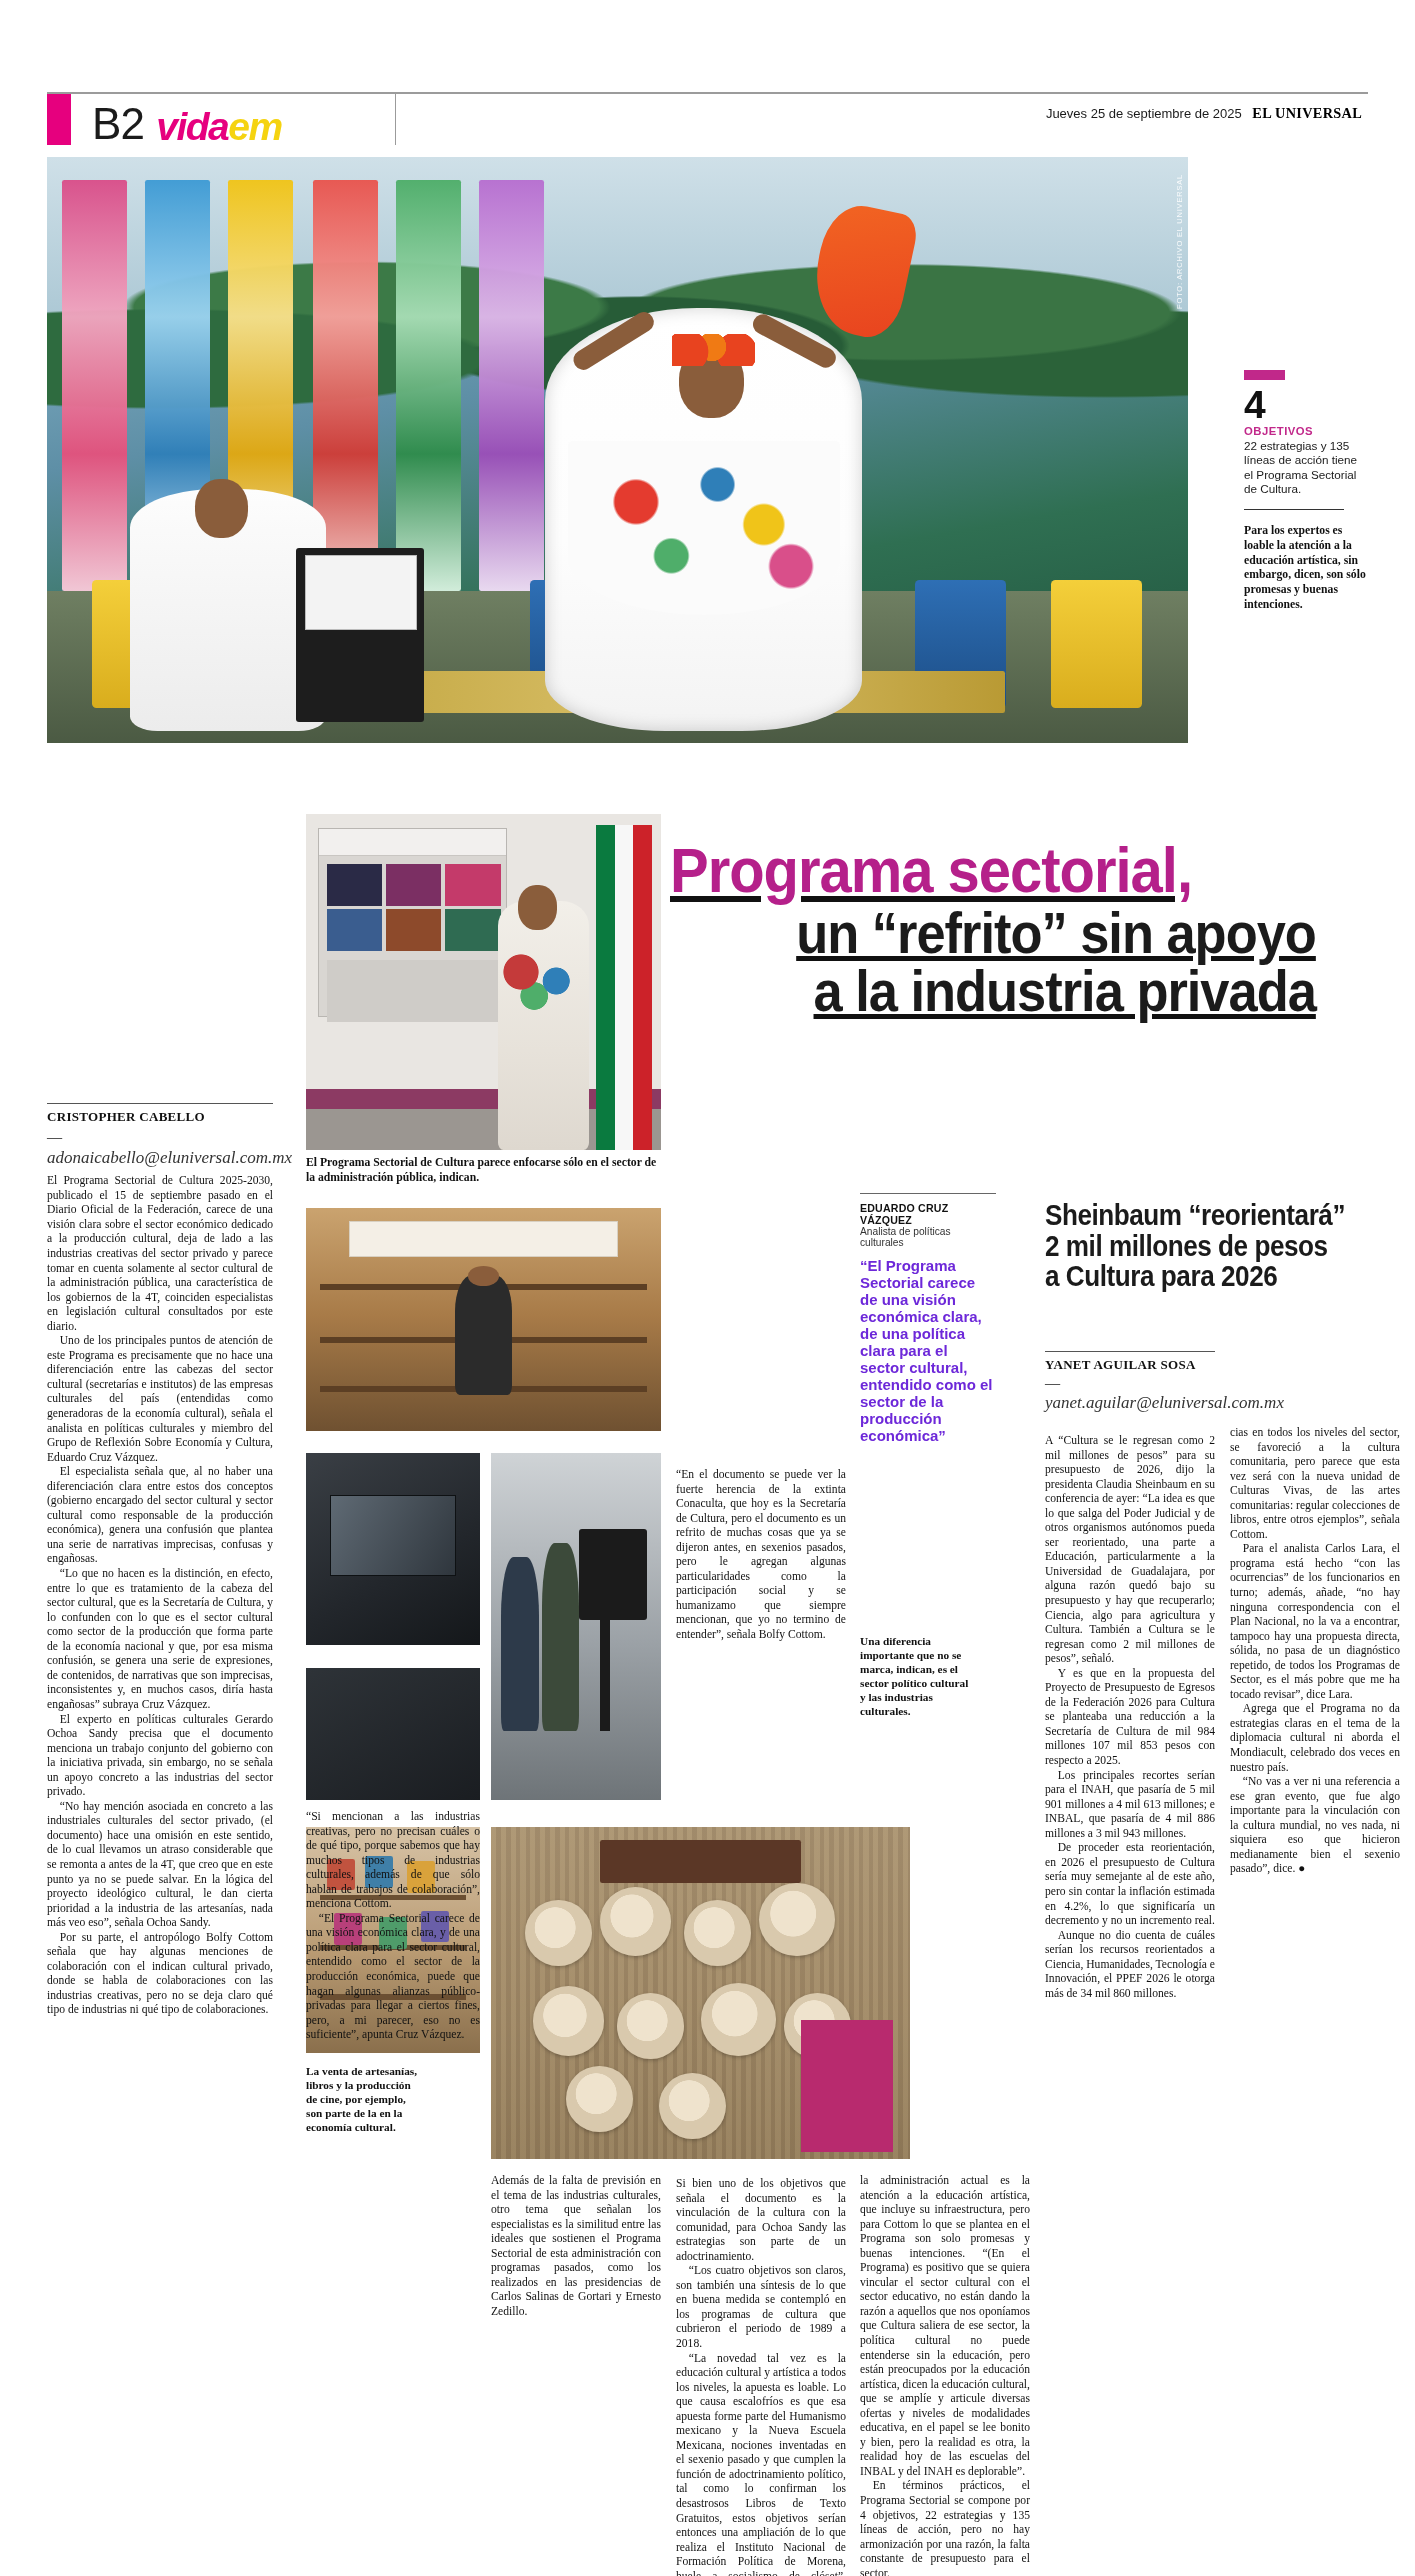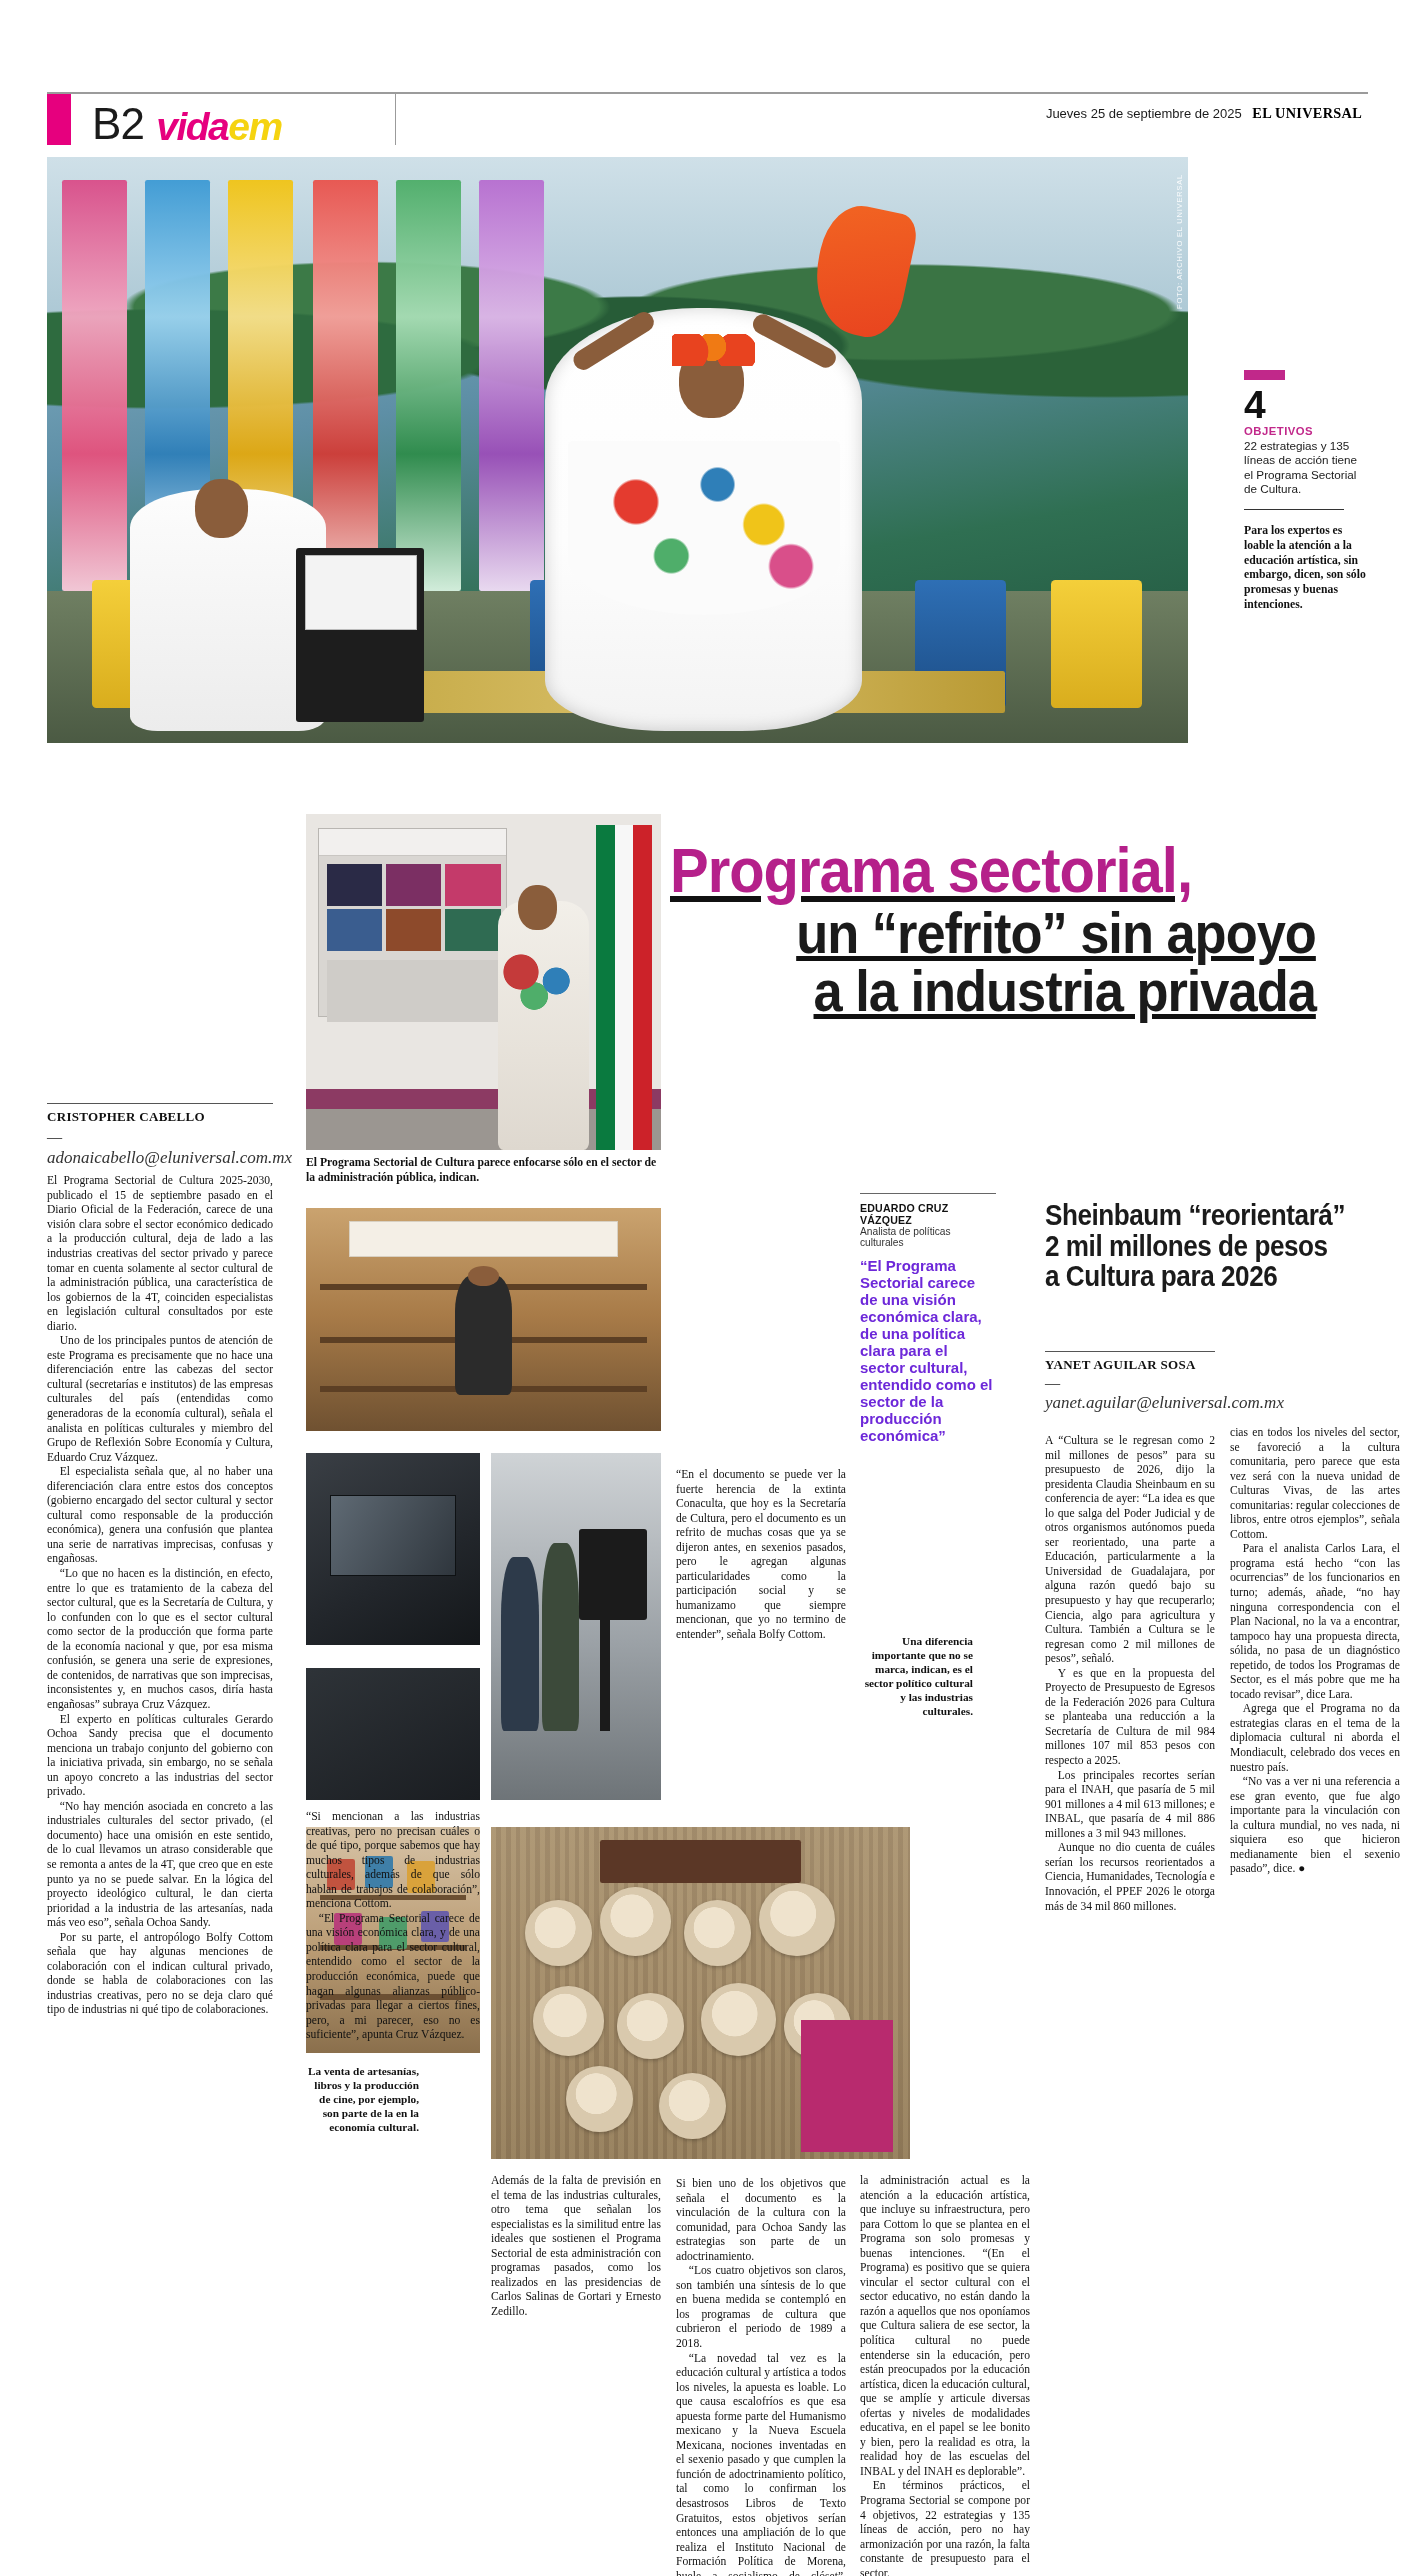--- a/index.html
+++ b/index.html
@@ -288,21 +288,21 @@
   #col4 { left:676px; top:1468px; width:170px; }
   #col5 { left:676px; top:2177px; width:170px; }
   #col6 { left:860px; top:2174px; width:170px; }
   #col7 { left:1045px; top:1426px; width:170px; }
   #col8 { left:1230px; top:1426px; width:170px; }
 
   
   .sidecap {
     position:absolute;
     font-family:"Liberation Serif", serif; font-weight:bold;
-    font-size:11.3px; line-height:1.24; color:#111;text-align:right;
+    font-size:11.3px; line-height:1.24; color:#111;
   }
   #cap-venta { left:306px; top:2064px; width:113px; }
   #cap-dif  { left:860px; top:1634px; width:113px; }
 
   
   .headline {
     position:absolute; left:670px; top:842px; width:702px;
     font-family:"Liberation Sans", sans-serif;
     font-weight:bold; letter-spacing:-1.1px; line-height:.9;text-decoration:underline;
   }
@@ -534,20 +534,21 @@
   <div class="story2-by">
     <div class="byline-rule"></div>
     <div class="byline-name">YANET AGUILAR SOSA</div>
     <div class="byline-mail">—yanet.aguilar@eluniversal.com.mx</div>
   </div>
 
   <div class="col" id="col7" style="top:1434px;">
     <p class="first">A “Cultura se le regresan como 2 mil millones de pesos” para su presupuesto de 2026, dijo la presidenta Claudia Sheinbaum en su conferencia de ayer: “La idea es que lo que salga del Poder Judicial y de otros organismos autónomos pueda ser reorientado, una parte a Educación, particularmente a la Universidad de Guadalajara, por alguna razón quedó bajo su presupuesto y hay que recuperarlo; Ciencia, algo para agricultura y Cultura. También a Cultura se le regresan como 2 mil millones de pesos”, señaló.</p>
     <p>Y es que en la propuesta del Proyecto de Presupuesto de Egresos de la Federación 2026 para Cultura se planteaba una reducción a la Secretaría de Cultura de mil 984 millones 107 mil 853 pesos con respecto a 2025.</p>
     <p>Los principales recortes serían para el INAH, que pasaría de 5 mil 901 millones a 4 mil 613 millones; e INBAL, que pasaría de 4 mil 886 millones a 3 mil 943 millones.</p>
+    <p>De proceder esta reorientación, en 2026 el presupuesto de Cultura sería muy semejante al de este año, pero sin contar la inflación estimada en 4.2%, lo que significaría un decremento y no un incremento real.</p>
     <p>Aunque no dio cuenta de cuáles serían los recursos reorientados a Ciencia, Humanidades, Tecnología e Innovación, el PPEF 2026 le otorga más de 34 mil 860 millones.</p>
   </div>
 
   <div class="col" id="col8">
     <p class="first">cias en todos los niveles del sector, se favoreció a la cultura comunitaria, pero parece que esta vez será con la nueva unidad de Culturas Vivas, de las artes comunitarias: regular colecciones de libros, entre otros ejemplos”, señala Cottom.</p>
     <p>Para el analista Carlos Lara, el programa está hecho “con las ocurrencias” de los funcionarios en turno; además, añade, “no hay ninguna correspondencia con el Plan Nacional, no la va a encontrar, tampoco hay una propuesta directa, sólida, no pasa de un diagnóstico repetido, de todos los Programas de Sector, es el más pobre que me ha tocado revisar”, dice Lara.</p>
     <p>Agrega que el Programa no da estrategias claras en el tema de la diplomacia cultural ni aborda el Mondiacult, celebrado dos veces en nuestro país.</p>
     <p>“No vas a ver ni una referencia a ese gran evento, que fue algo importante para la vinculación con la cultura mundial, no ves nada, ni siquiera eso que hicieron medianamente bien el sexenio pasado”, dice. ●</p>
   </div>
 

